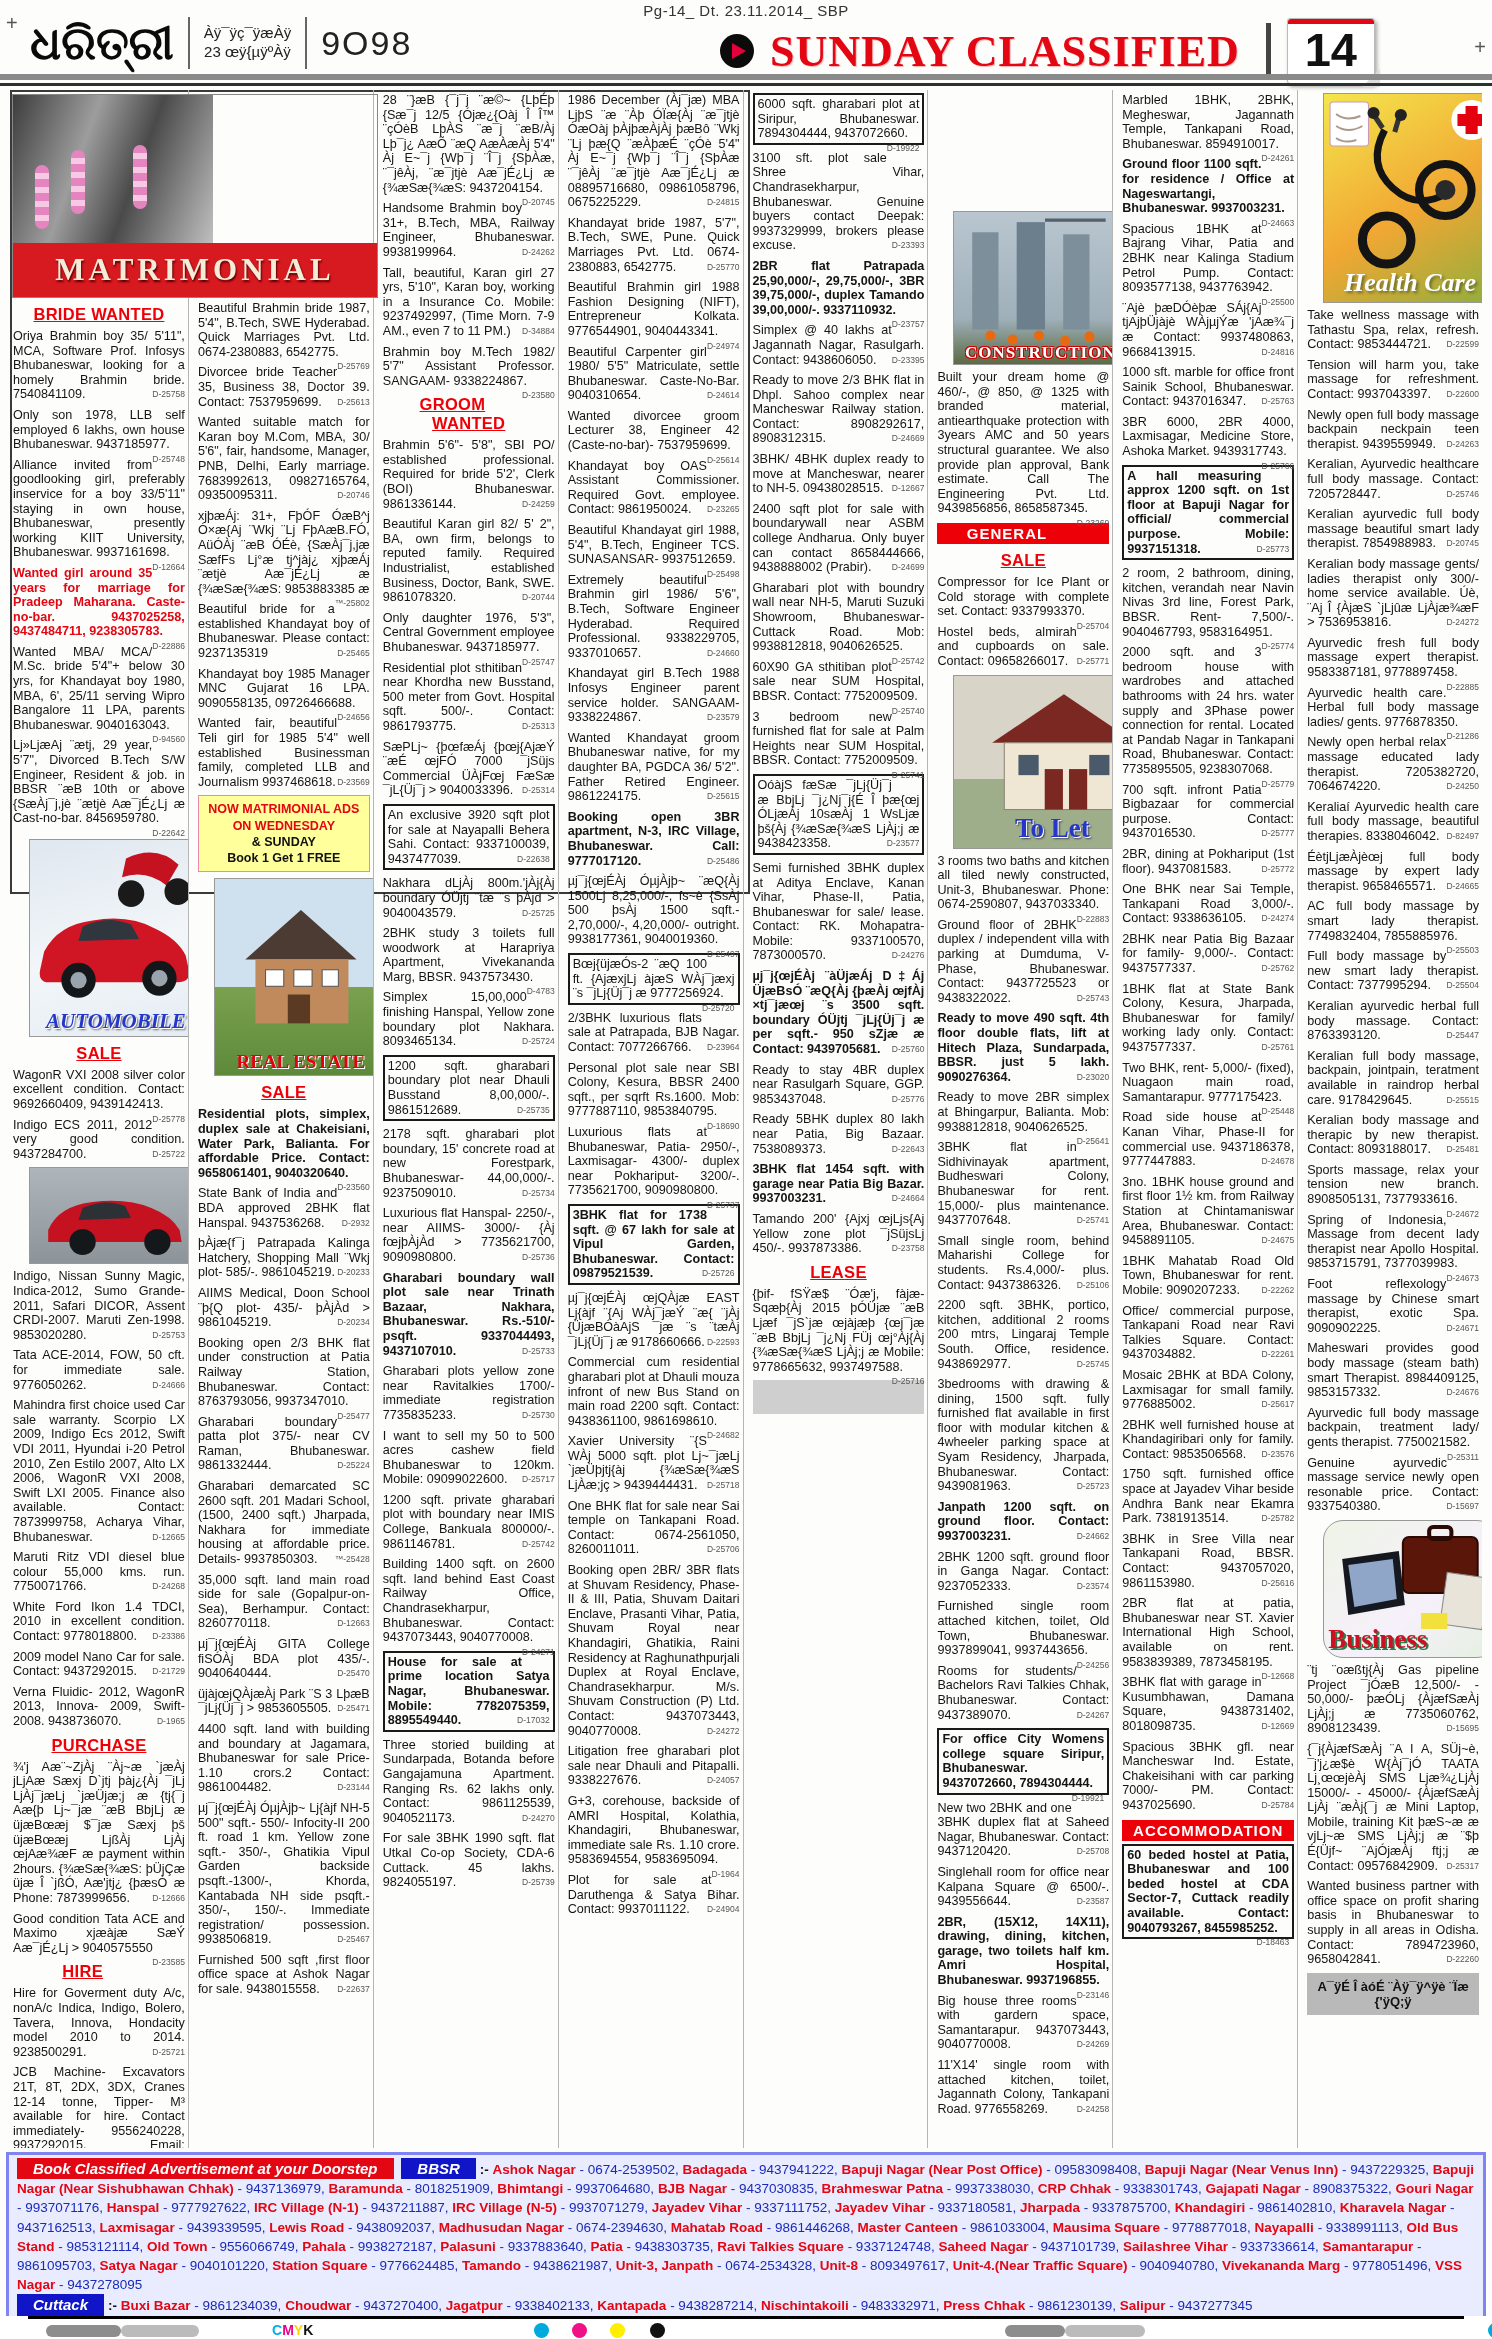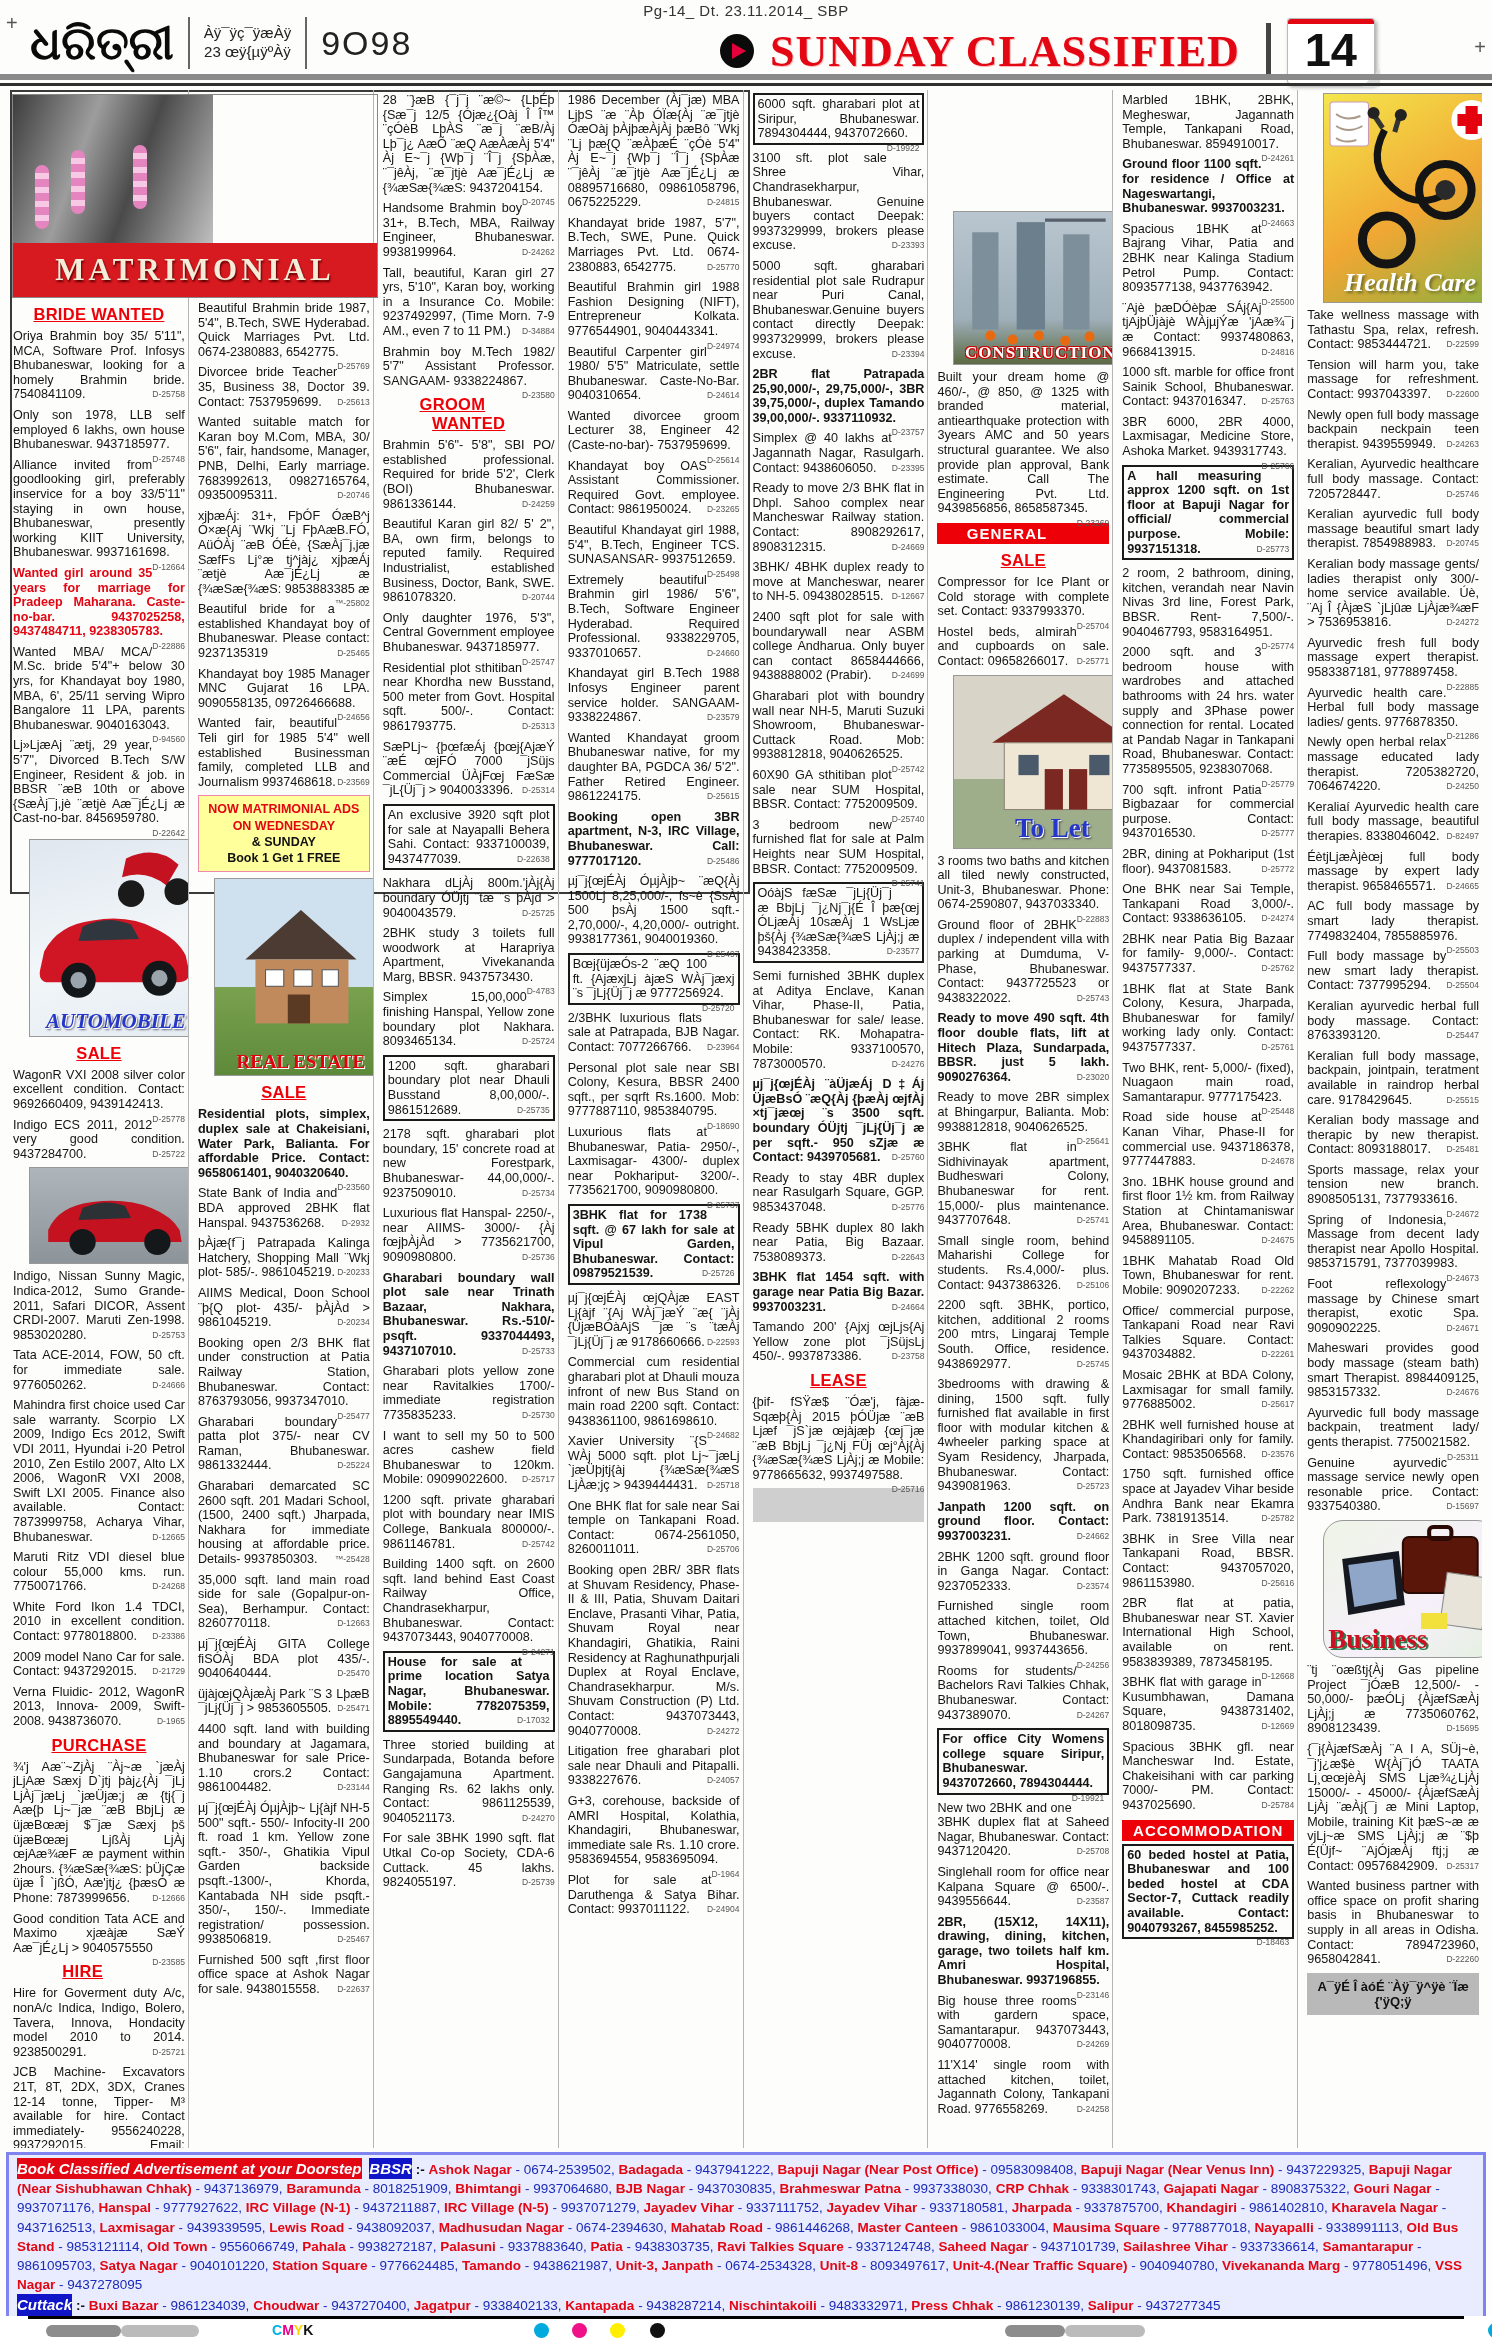--- a/index.html
+++ b/index.html
@@ -55,21 +55,21 @@
      repeating-linear-gradient(#e585c0 0 8px,#f7c9e4 8px 14px);border-radius:7px;}
   #matri .yel{position:absolute;right:0;top:0;width:45%;height:148px;background:#efeb9e;}
   #matri .yel .od{position:absolute;top:6px;right:6px;font-family:"Liberation Serif",serif;font-size:30px;color:#c00;font-weight:bold;}
   #matri .redband{position:absolute;left:0;right:0;bottom:0;height:54px;background:#d71920;}
   #matri .redband div{font-family:"Liberation Serif",serif;font-size:31px;font-weight:bold;color:#f3ecd8;
         text-align:center;line-height:54px;letter-spacing:4px;text-shadow:1px 2px 2px #5a0000;}
   #matbox{position:absolute;left:10px;top:90px;width:736px;height:800px;border:2px solid #3a3a3a;pointer-events:none;}
   
   #footer{position:absolute;left:6px;right:6px;top:2152px;height:160px;background:#e9ecff;
           border:3px solid #8084f0;padding:3px 8px;font-size:13.5px;line-height:1.42;}
-  .chip{display:inline-block;font-style:italic;font-weight:bold;color:#fff;padding:0 0;margin-right:4px;}
+  .chip{display:inline-block;font-style:italic;font-weight:bold;color:#fff;padding:0 16px;margin-right:4px;}
   .chip.red{background:#e30613;font-size:15px;}
   .chip.blue{background:#1016c8;font-size:15px;}
   .agent{color:#e30613;font-weight:bold;}
   .tel{color:#1a2ab8;}
   #footer .colon{color:#111;font-weight:bold;}
   
   #printbar{position:absolute;left:0;right:0;top:2316px;height:23px;background:#fff;}
   #printbar .blk{position:absolute;left:28px;right:28px;top:0;height:3px;background:#000;}
   .pill{position:absolute;top:9px;height:12px;border-radius:6px;background:#bbb;}
   .pill.d{background:#8d8d8d;}
@@ -242,21 +242,20 @@
         <div class="ad">Xavier University ¨{S WÀj 5000 sqft. plot Lj~¯jæLj `jæÜþjtj{àj {¾æSæ{¾æS LjÀæ;jç &gt; 9439444431.<span class="adid">D-25718</span></div>
         <div class="ad">One BHK flat for sale near Sai temple on Tankapani Road. Contact: 0674-2561050, 8260011011.<span class="adid">D-25706</span></div>
         <div class="ad">Booking open 2BR/ 3BR flats at Shuvam Residency, Phase-II &amp; III, Patia, Shuvam Daitari Enclave, Prasanti Vihar, Patia, Shuvam Royal near Khandagiri, Ghatikia, Raini Residency at Raghunathpurjali Duplex at Royal Enclave, Chandrasekharpur. M/s. Shuvam Construction (P) Ltd. Contact: 9437073443, 9040770008.<span class="adid">D-24272</span></div>
         <div class="ad">Litigation free gharabari plot sale near Dhauli and Pitapalli. 9338227676.<span class="adid">D-24057</span></div>
         <div class="ad">G+3, corehouse, backside of AMRI Hospital, Kolathia, Khandagiri, Bhubaneswar, immediate sale Rs. 1.10 crore. 9583694554, 9583695094.<span class="adid">D-1964</span></div>
         <div class="ad">Plot for sale at Daruthenga &amp; Satya Bihar. Contact: 9937011122.<span class="adid">D-24904</span></div>
       </div>
       <div class="col">
         <div class="ad box">6000 sqft. gharabari plot at Siripur, Bhubaneswar. 7894304444, 9437072660.<span class="adid">D-19922</span></div>
         <div class="ad">3100 sft. plot sale Shree Vihar, Chandrasekharpur, Bhubaneswar. Genuine buyers contact Deepak: 9937329999, brokers please excuse.<span class="adid">D-23393</span></div>
-        <div class="ad">5000 sqft. gharabari residential plot sale Rudrapur near Puri Canal, Bhubaneswar.Genuine buyers contact directly Deepak: 9937329999, brokers please excuse.<span class="adid">D-23394</span></div>
         <div class="ad bold">2BR flat Patrapada 25,90,000/-, 29,75,000/-, 3BR 39,75,000/-, duplex Tamando 39,00,000/-. 9337110932.<span class="adid">D-23757</span></div>
         <div class="ad">Simplex @ 40 lakhs at Jagannath Nagar, Rasulgarh. Contact: 9438606050.<span class="adid">D-23395</span></div>
         <div class="ad">Ready to move 2/3 BHK flat in Dhpl. Sahoo complex near Mancheswar Railway station. Contact: 8908292617, 8908312315.<span class="adid">D-24669</span></div>
         <div class="ad">3BHK/ 4BHK duplex ready to move at Mancheswar, nearer to NH-5. 09438028515.<span class="adid">D-12667</span></div>
         <div class="ad">2400 sqft plot for sale with boundarywall near ASBM college Andharua. Only buyer can contact 8658444666, 9438888002 (Prabir).<span class="adid">D-24699</span></div>
         <div class="ad">Gharabari plot with boundry wall near NH-5, Maruti Suzuki Showroom, Bhubaneswar-Cuttack Road. Mob: 9938812818, 9040626525.<span class="adid">D-25742</span></div>
         <div class="ad">60X90 GA sthitiban plot sale near SUM Hospital, BBSR. Contact: 7752009509.<span class="adid">D-25740</span></div>
         <div class="ad">3 bedroom new furnished flat for sale at Palm Heights near SUM Hospital, BBSR. Contact: 7752009509.<span class="adid">D-25741</span></div>
         <div class="ad box">OóàjS fæSæ ¯jLj{Üj¯j æ BbjLj ¯j¿Nj¯j{É Î þæ{œj ÓLjæÁj 10sæÀj 1 WsLjæ þš{Àj {¾æSæ{¾æS LjÀj;j æ 9438423358.<span class="adid">D-23577</span></div>
         <div class="ad">Semi furnished 3BHK duplex at Aditya Enclave, Kanan Vihar, Phase-II, Patia, Bhubaneswar for sale/ lease. Contact: RK. Mohapatra- Mobile: 9337100570, 7873000570.<span class="adid">D-24276</span></div>

